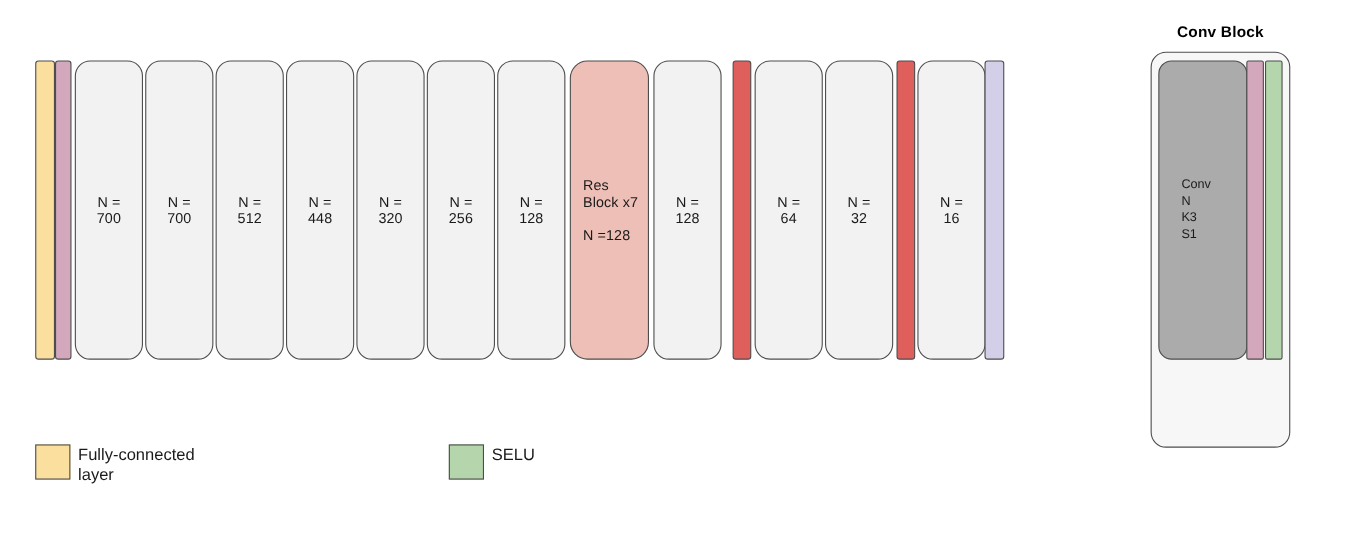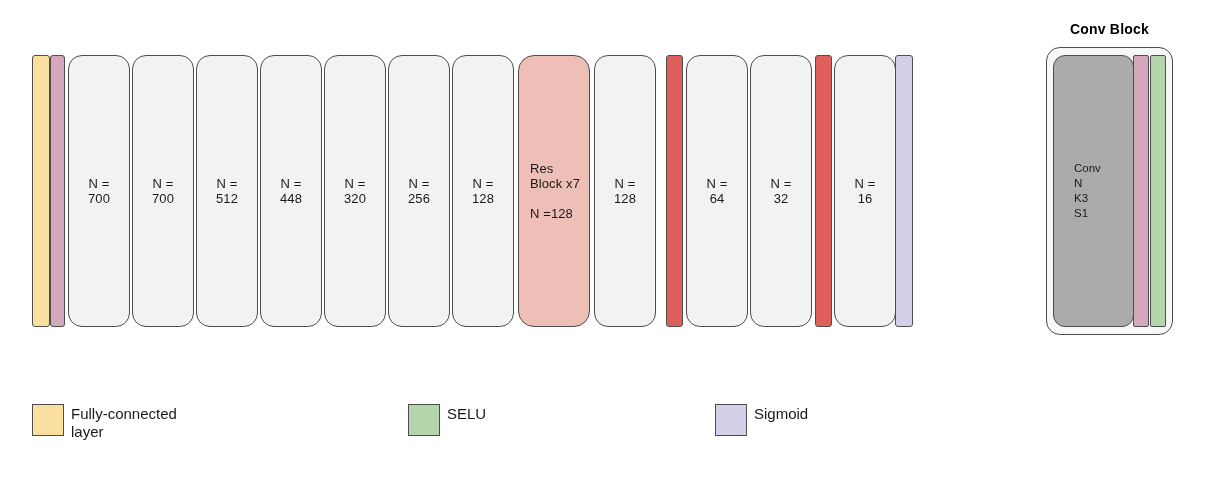--- a/index.html
+++ b/index.html
@@ -57,21 +57,21 @@
     white-space: pre-line;
     padding-left: 2px;
   }
 
   
   #conv-block-panel {
     position: absolute;
     left: 1046px;
     top: 47px;
     width: 127px;
-    height: 288px;
+    height: 360px;
   }
   #conv-block-title {
     position: absolute;
     left: 1046px;
     top: 21px;
     width: 127px;
     text-align: center;
     font-size: 14px;
     font-weight: bold;
     color: #000000;
@@ -230,17 +230,13 @@
 <div id="legend">
     <div class="legend-item" style="left: 32px;">
       <div class="legend-swatch" style="background: rgb(250, 223, 159);"></div>
       <div class="legend-text">Fully-connected
 layer</div>
     </div>
     <div class="legend-item" style="left: 408px;">
       <div class="legend-swatch" style="background: rgb(181, 214, 172);"></div>
       <div class="legend-text">SELU</div>
     </div>
-    <div class="legend-item" style="left: 715px;">
-      <div class="legend-swatch" style="background: rgb(211, 207, 232);"></div>
-      <div class="legend-text">Sigmoid</div>
-    </div>
   </div>
 
 </body></html>

